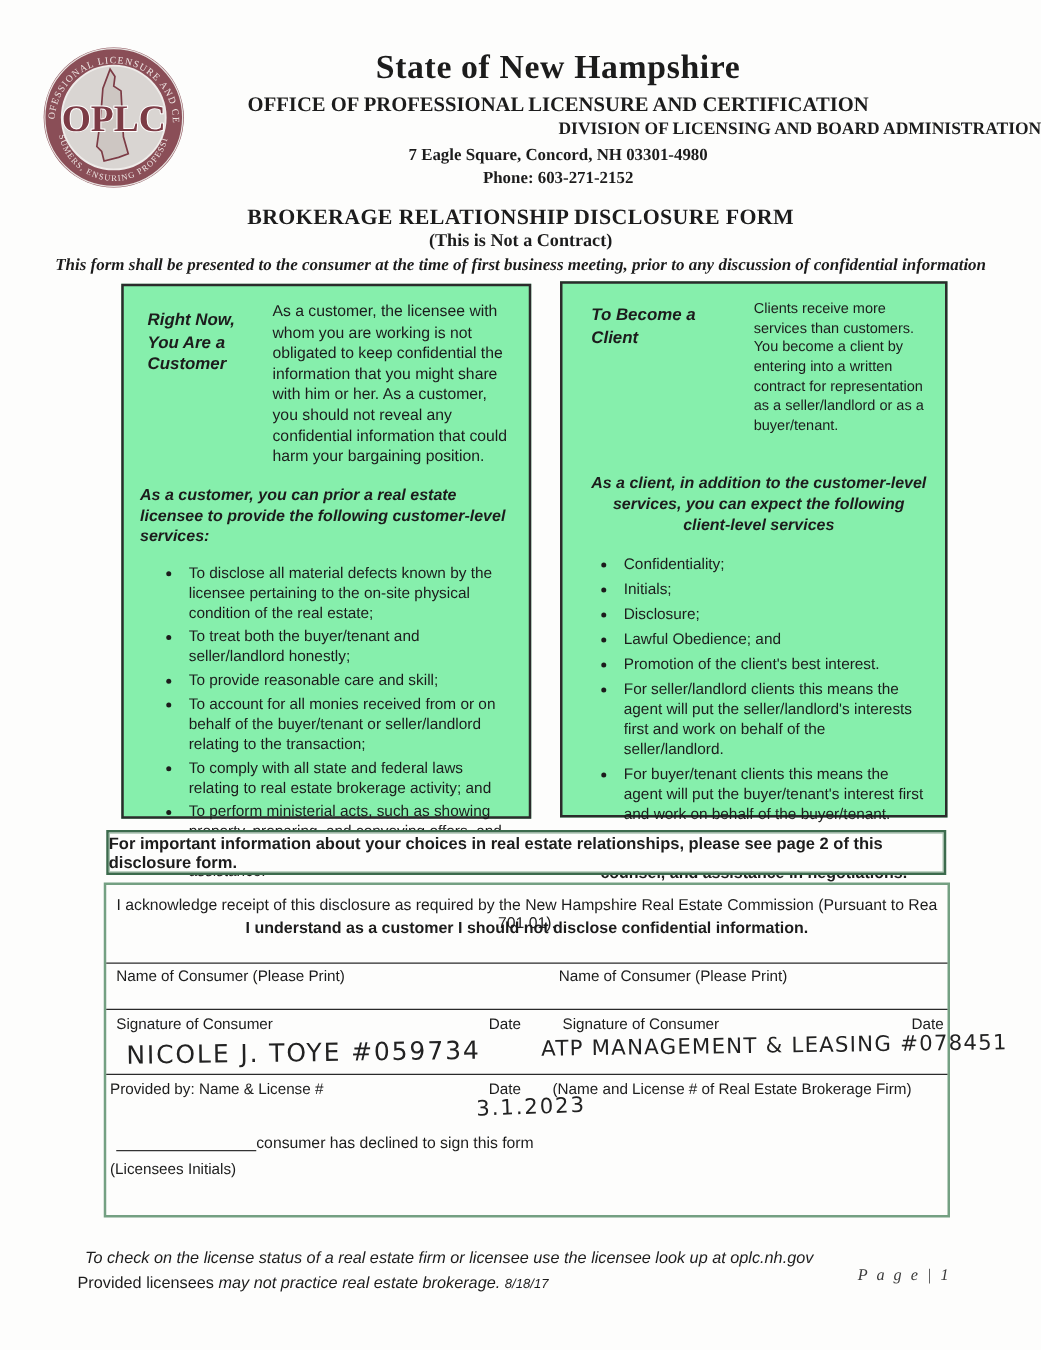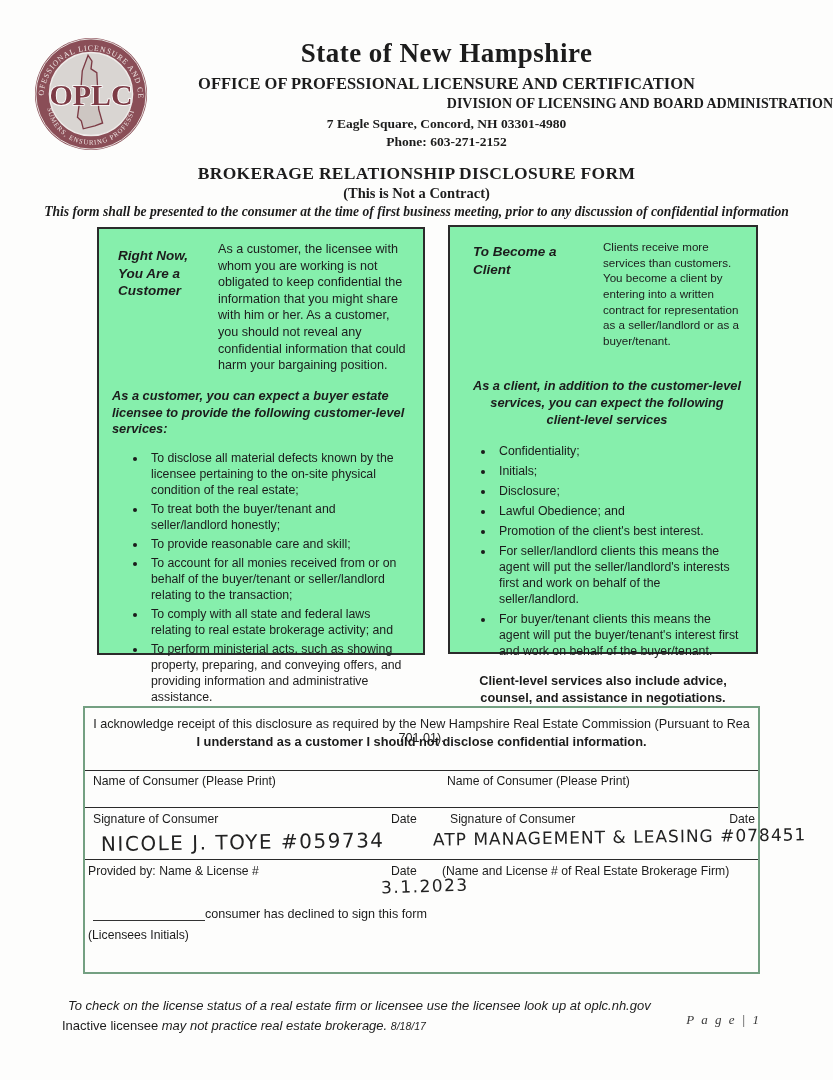--- a/index.html
+++ b/index.html
@@ -142,21 +142,21 @@
 
   <div class="doc-title">BROKERAGE RELATIONSHIP DISCLOSURE FORM</div>
   <div class="doc-subtitle">(This is Not a Contract)</div>
   <div class="doc-instruction">This form shall be presented to the consumer at the time of first business meeting, prior to any discussion of confidential information</div>
 
   <div class="box box-customer">
     <div class="box-head-row">
       <div class="box-heading">Right Now, You Are a Customer</div>
       <div class="box-intro">As a customer, the licensee with whom you are working is not obligated to keep confidential the information that you might share with him or her. As a customer, you should not reveal any confidential information that could harm your bargaining position.</div>
     </div>
-    <div class="services-heading">As a customer, you can expect a buyer estate licensee to provide the following customer-level services:</div>
+    <div class="services-heading">As a customer, you can prior a real estate licensee to provide the following customer-level services:</div>
     <ul class="bullets">
       <li>To disclose all material defects known by the licensee pertaining to the on-site physical condition of the real estate;</li>
       <li>To treat both the buyer/tenant and seller/landlord honestly;</li>
       <li>To provide reasonable care and skill;</li>
       <li>To account for all monies received from or on behalf of the buyer/tenant or seller/landlord relating to the transaction;</li>
       <li>To comply with all state and federal laws relating to real estate brokerage activity; and</li>
       <li>To perform ministerial acts, such as showing property, preparing, and conveying offers, and providing information and administrative assistance.</li>
     </ul>
   </div>
 
@@ -171,20 +171,23 @@
       <li>Initials;</li>
       <li>Disclosure;</li>
       <li>Lawful Obedience; and</li>
       <li>Promotion of the client's best interest.</li>
       <li>For seller/landlord clients this means the agent will put the seller/landlord's interests first and work on behalf of the seller/landlord.</li>
       <li>For buyer/tenant clients this means the agent will put the buyer/tenant's interest first and work on behalf of the buyer/tenant.</li>
     </ul>
     <div class="client-note">Client-level services also include advice, counsel, and assistance in negotiations.</div>
   </div>
 
+  <div class="notice-banner">
+    <span>For important information about your choices in real estate relationships, please see page 2 of this disclosure form.</span>
+  </div>
 
   <div class="ack-box">
     <div class="ack-line1">I acknowledge receipt of this disclosure as required by the New Hampshire Real Estate Commission (Pursuant to Rea 701.01).</div>
     <div class="ack-line2">I understand as a customer I should not disclose confidential information.</div>
 
     <div class="rule r1"></div>
     <div class="ack-label lbl-name-l">Name of Consumer (Please Print)</div>
     <div class="ack-label lbl-name-r">Name of Consumer (Please Print)</div>
 
     <div class="rule r2"></div>
@@ -202,16 +205,16 @@
     <div class="handwriting hw-date">3.1.2023</div>
     <div class="ack-label lbl-firm">(Name and License # of Real Estate Brokerage Firm)</div>
 
     <div class="declined-row">
       <span class="declined-blank"></span><span>consumer has declined to sign this form</span>
     </div>
     <div class="ack-label lbl-initials">(Licensees Initials)</div>
   </div>
 
   <div class="foot-1">To check on the license status of a real estate firm or licensee use the licensee look up at oplc.nh.gov</div>
-  <div class="foot-2"><span>Inactive licensee </span><span class="it">may not practice real estate brokerage. </span><span class="rev">8/18/17</span></div>
+  <div class="foot-2"><span>Provided licensees </span><span class="it">may not practice real estate brokerage. </span><span class="rev">8/18/17</span></div>
   <div class="page-num">P a g e | 1</div>
 
 </div>
 
 </body></html>

